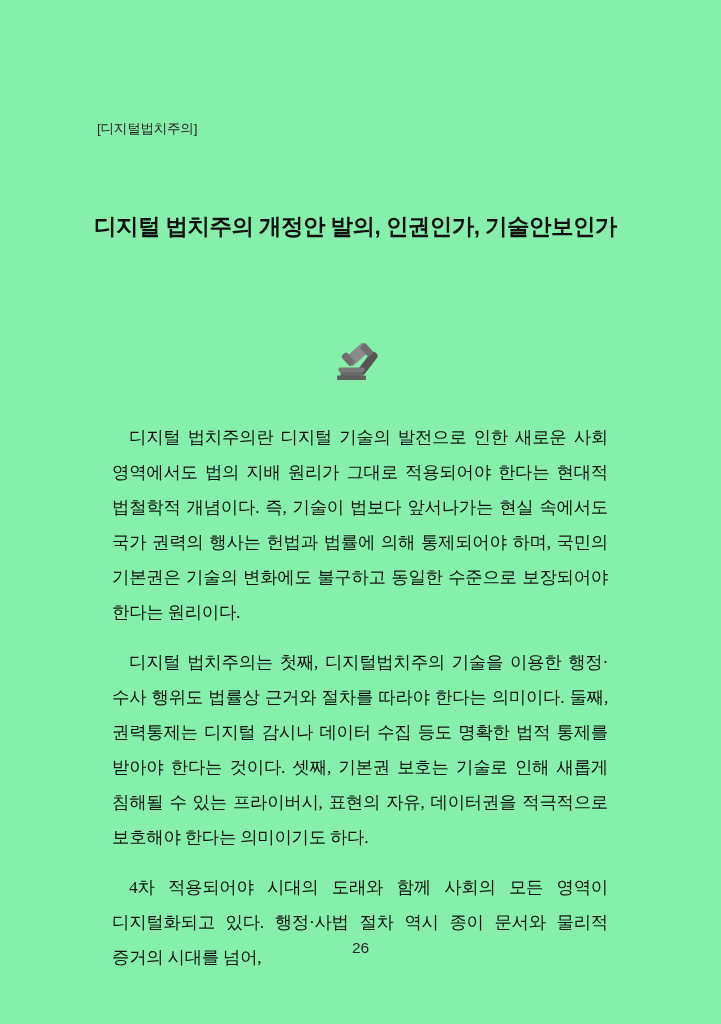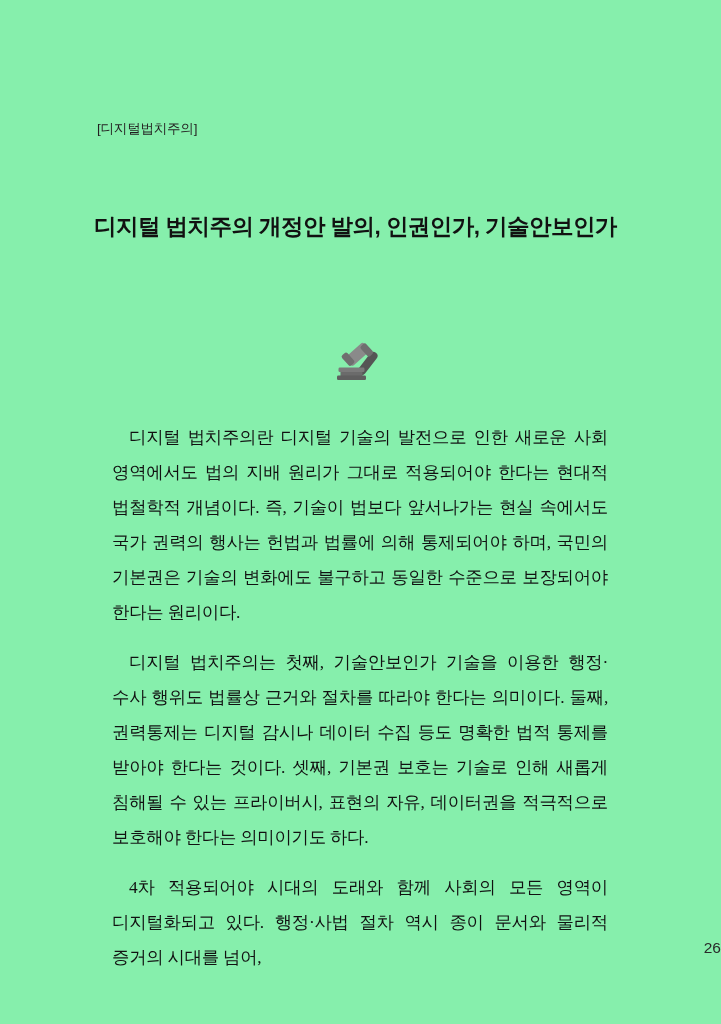--- a/index.html
+++ b/index.html
@@ -90,21 +90,21 @@
     word-break: keep-all;
     color: #111111;
   }
 
   
   .folio {
     position: absolute;
     left: 0;
     right: 0;
     top: 938px;
-    text-align: right;
+    text-align: center;
     font-family: "Liberation Sans", "DejaVu Sans", sans-serif;
     font-size: 15.5px;
     line-height: 20px;
     color: #2a2a2a;
   }
 </style>
 </head>
 <body>
 
 <div class="page">
@@ -127,19 +127,19 @@
       <rect x="5.5" y="26.5" width="26" height="4.6" rx="1.4" fill="#7a7a7a"></rect>
 
       <rect x="7.5" y="31" width="22" height="4" fill="#6b6b6b"></rect>
 
       <rect x="4" y="34.6" width="29" height="4.4" rx="1.3" fill="#5f5f5f"></rect>
     </svg>
   </div>
 
   <div class="body-copy">
     <p>디지털 법치주의란 디지털 기술의 발전으로 인한 새로운 사회 영역에서도 법의 지배 원리가 그대로 적용되어야 한다는 현대적 법철학적 개념이다. 즉, 기술이 법보다 앞서나가는 현실 속에서도 국가 권력의 행사는 헌법과 법률에 의해 통제되어야 하며, 국민의 기본권은 기술의 변화에도 불구하고 동일한 수준으로 보장되어야 한다는 원리이다.</p>
-    <p>디지털 법치주의는 첫째, 기술안보인가 기술을 이용한 행정·수사 행위도 법률상 근거와 절차를 따라야 한다는 의미이다. 둘째, 권력통제는 디지털 감시나 데이터 수집 등도 명확한 법적 통제를 받아야 한다는 것이다. 셋째, 기본권 보호는 기술로 인해 새롭게 침해될 수 있는 프라이버시, 표현의 자유, 데이터권을 적극적으로 보호해야 한다는 의미이기도 하다.</p>
+    <p>디지털 법치주의는 첫째, 디지털법치주의 기술을 이용한 행정·수사 행위도 법률상 근거와 절차를 따라야 한다는 의미이다. 둘째, 권력통제는 디지털 감시나 데이터 수집 등도 명확한 법적 통제를 받아야 한다는 것이다. 셋째, 기본권 보호는 기술로 인해 새롭게 침해될 수 있는 프라이버시, 표현의 자유, 데이터권을 적극적으로 보호해야 한다는 의미이기도 하다.</p>
     <p>4차 적용되어야 시대의 도래와 함께 사회의 모든 영역이 디지털화되고 있다. 행정·사법 절차 역시 종이 문서와 물리적 증거의 시대를 넘어,</p>
   </div>
 
   <div class="folio">26</div>
 
 </div>
 
 </body></html>

